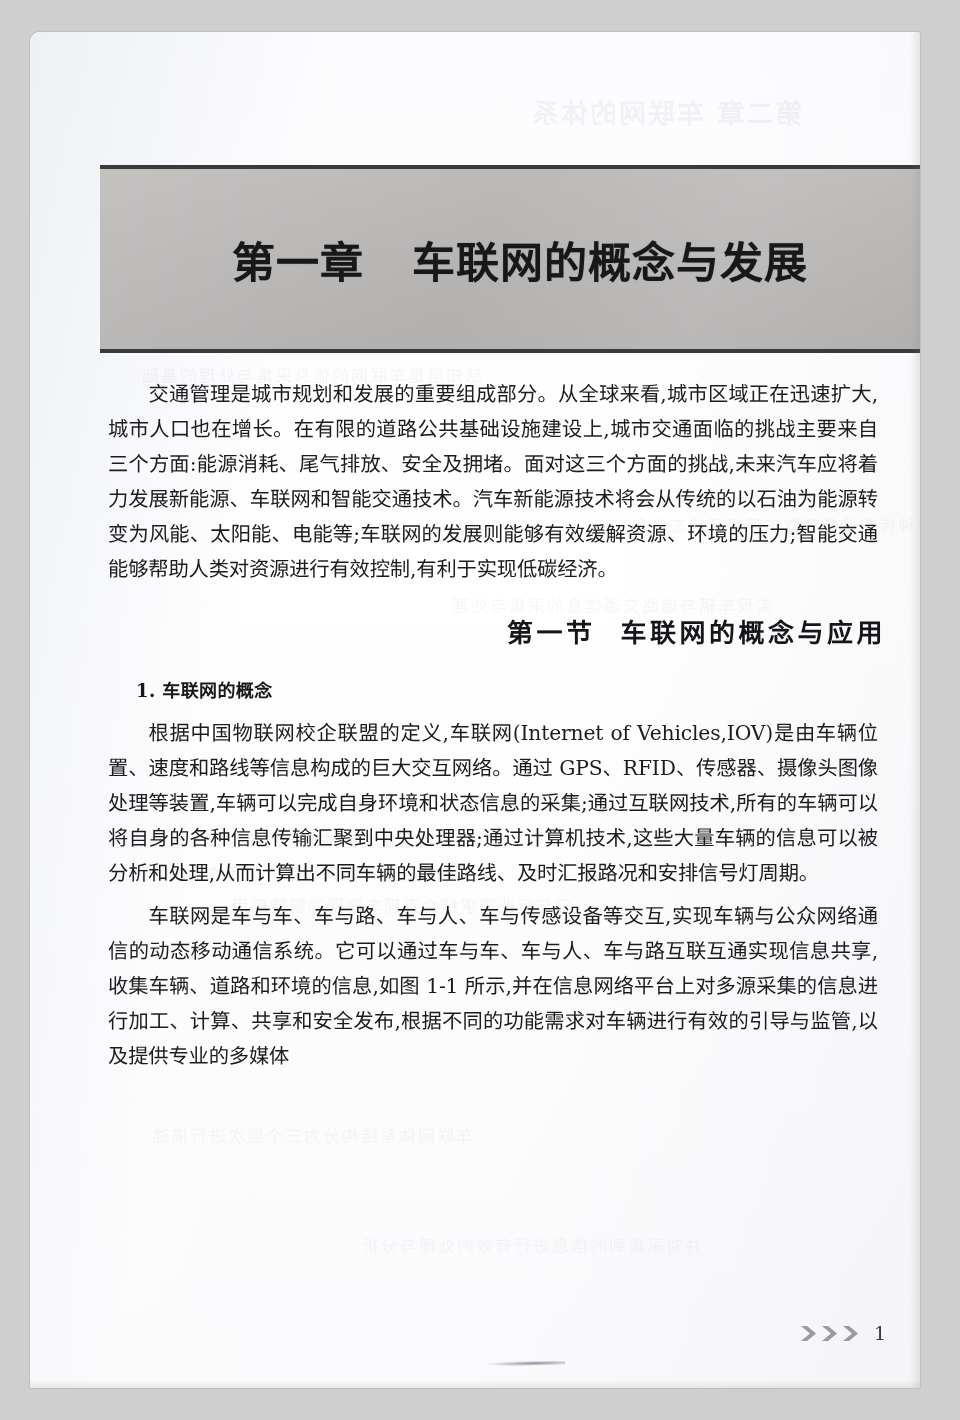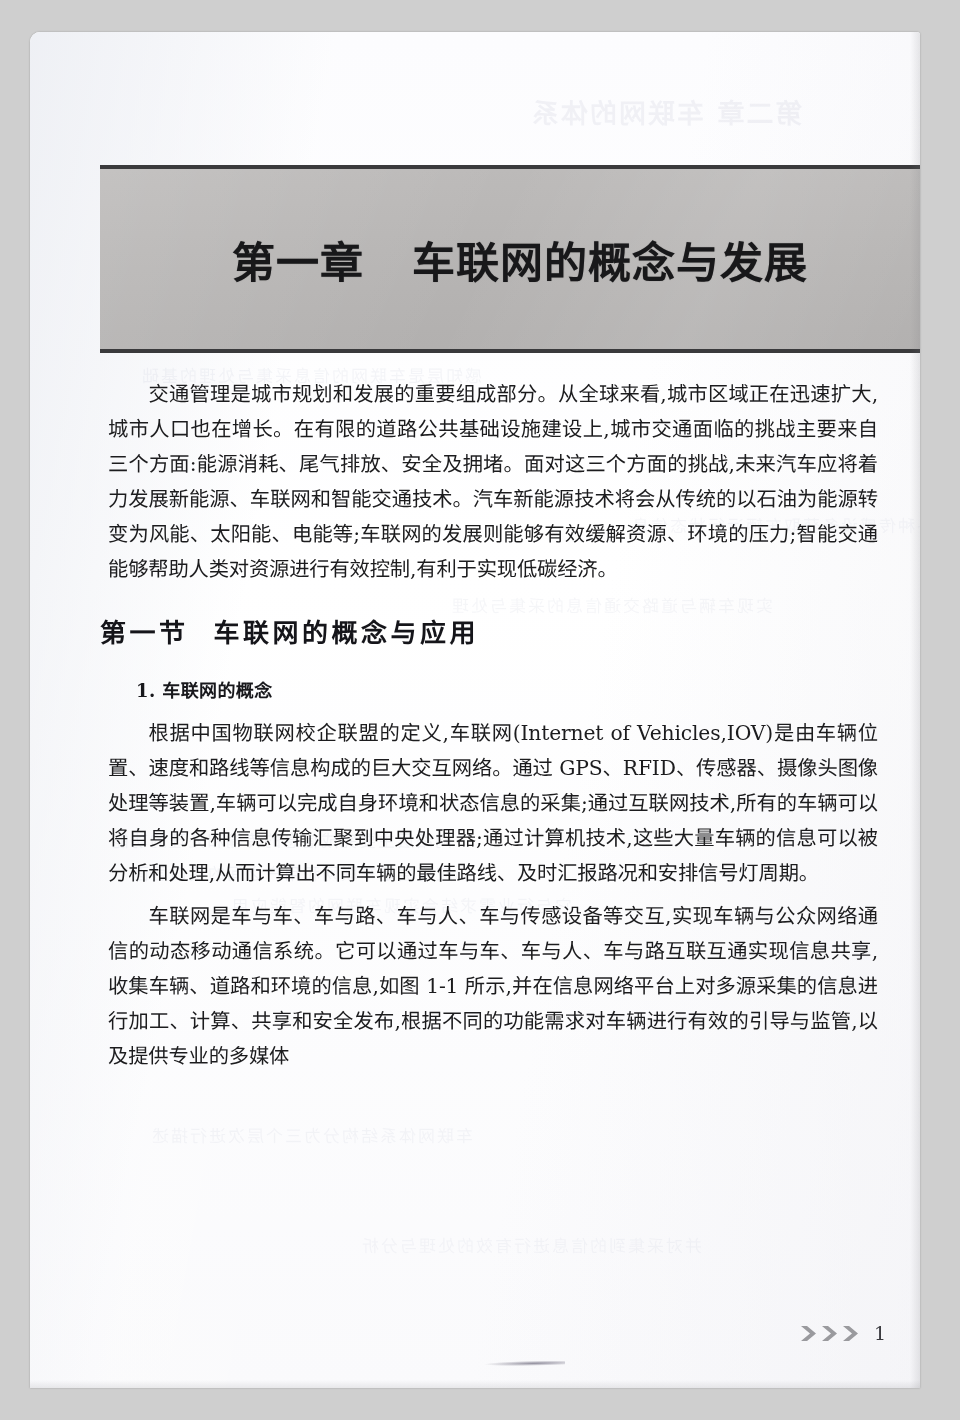--- a/index.html
+++ b/index.html
@@ -148,21 +148,21 @@
     letter-spacing: -0.15px;
   }
 
   
   .section-heading {
     margin: 14px 0 0 0;
     font-size: 26px;
     line-height: 62px;
     font-weight: 700;
     color: #15151a;
-    text-align: left;
+    text-align: right;
     letter-spacing: 3.5px;
     text-indent: 0;
     white-space: pre;
     font-family: "DejaVu Serif", "Liberation Serif", serif;
   }
 
   
   .sub-heading {
     margin: 10px 0 2px 0;
     font-size: 18px;

